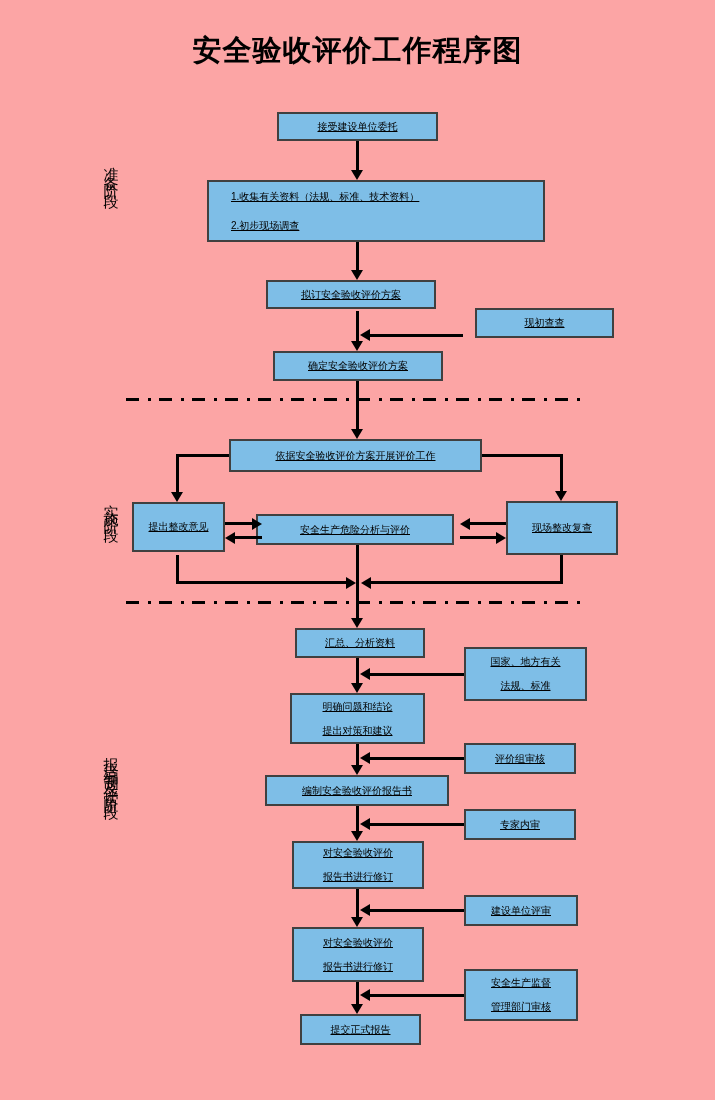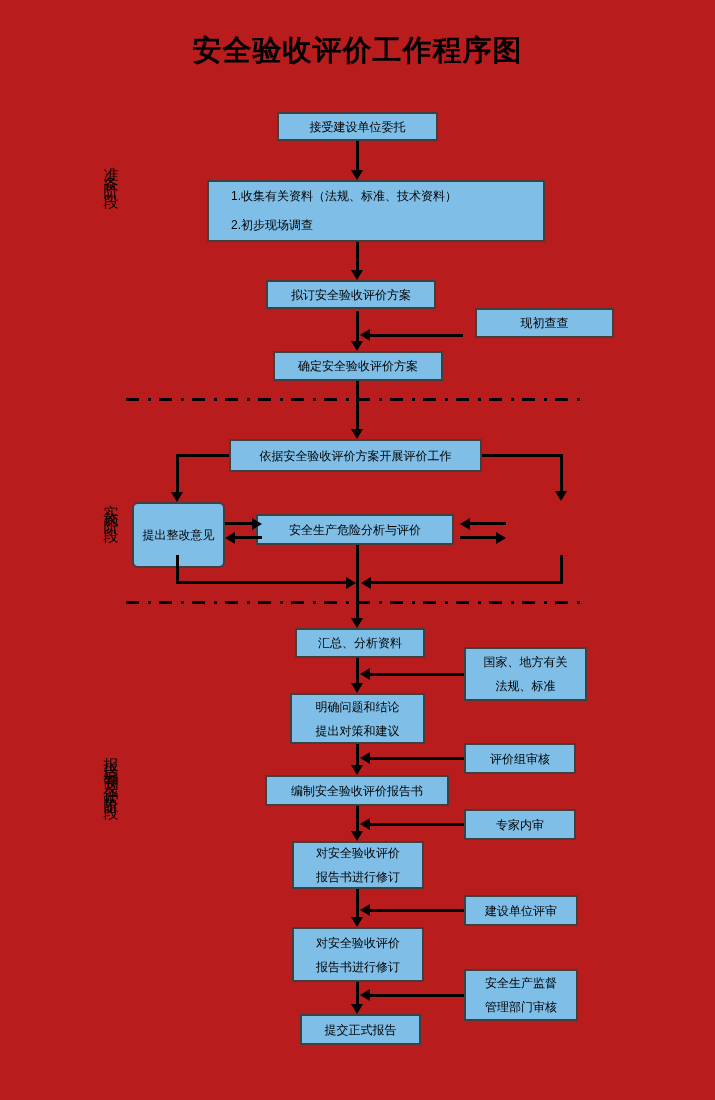--- a/index.html
+++ b/index.html
@@ -1,24 +1,24 @@
 <!DOCTYPE html>
 <html><head>
 <meta charset="utf-8">
 <style>
   html,body{margin:0;padding:0;background:#fff;}
-  #page{position:relative;width:715px;height:1100px;background:#b91c1c;overflow:hidden;
+  #page{position:relative;width:715px;height:1100px;background:#fca5a5;overflow:hidden;
         font-family:"Liberation Sans","DejaVu Sans",sans-serif;color:#000;}
   .title{position:absolute;left:0;top:31px;width:715px;text-align:center;
          font-size:29px;font-weight:bold;letter-spacing:1px;}
   .phase{position:absolute;left:101px;width:20px;font-size:15px;
          writing-mode:vertical-lr;text-orientation:upright;line-height:20px;}
   .box{position:absolute;box-sizing:border-box;background:#7EBEE7;border:2px solid #404040;
        display:flex;align-items:center;justify-content:center;text-align:center;
-       font-size:12px;line-height:24px;white-space:pre-line;}
+       font-size:10px;line-height:24px;white-space:pre-line;text-decoration:underline;}
   .box.left{justify-content:flex-start;text-align:left;padding-left:22px;line-height:29px;}
   .hl{position:absolute;height:3px;background:#000;}
   .vl{position:absolute;width:3px;background:#000;}
   .dash{position:absolute;height:3px;
         background:repeating-linear-gradient(90deg,#000 0 13px,transparent 13px 22px,#000 22px 25px,transparent 25px 33px);}
   .ar{position:absolute;width:0;height:0;}
   .ar.down{border-left:6px solid transparent;border-right:6px solid transparent;border-top:10px solid #000;}
   .ar.left{border-top:6px solid transparent;border-bottom:6px solid transparent;border-right:10px solid #000;}
   .ar.right{border-top:6px solid transparent;border-bottom:6px solid transparent;border-left:10px solid #000;}
 </style>
@@ -48,22 +48,23 @@
   <div class="vl" style="left:356px;top:242px;height:29px;"></div>
   <div class="ar down" style="left:351px;top:270px;"></div>
   <div class="vl" style="left:356px;top:311px;height:31px;"></div>
   <div class="ar down" style="left:351px;top:341px;"></div>
   <div class="hl" style="left:370px;top:334px;width:93px;"></div>
   <div class="ar left" style="left:360px;top:329px;"></div>
   <div class="vl" style="left:356px;top:381px;height:48px;"></div>
   <div class="ar down" style="left:351px;top:429px;"></div>
 
   <div class="box" style="left:229px;top:439px;width:253px;height:33px;">依据安全验收评价方案开展评价工作</div>
-  <div class="box" style="left:132px;top:502px;width:93px;height:66px;border-radius:6px;">提出整改意见</div>
+  <div class="box" style="left:132px;top:502px;width:93px;height:50px;">提出整改意见</div>
   <div class="box" style="left:256px;top:514px;width:198px;height:31px;">安全生产危险分析与评价</div>
+  <div class="box" style="left:506px;top:501px;width:112px;height:54px;">现场整改复查</div>
 
   <div class="hl" style="left:177px;top:454px;width:52px;"></div>
   <div class="vl" style="left:176px;top:454px;height:39px;"></div>
   <div class="ar down" style="left:171px;top:492px;"></div>
   <div class="hl" style="left:482px;top:454px;width:80px;"></div>
   <div class="vl" style="left:560px;top:454px;height:38px;"></div>
   <div class="ar down" style="left:555px;top:491px;"></div>
 
   <div class="hl" style="left:225px;top:522px;width:28px;"></div>
   <div class="ar right" style="left:252px;top:518px;"></div>

